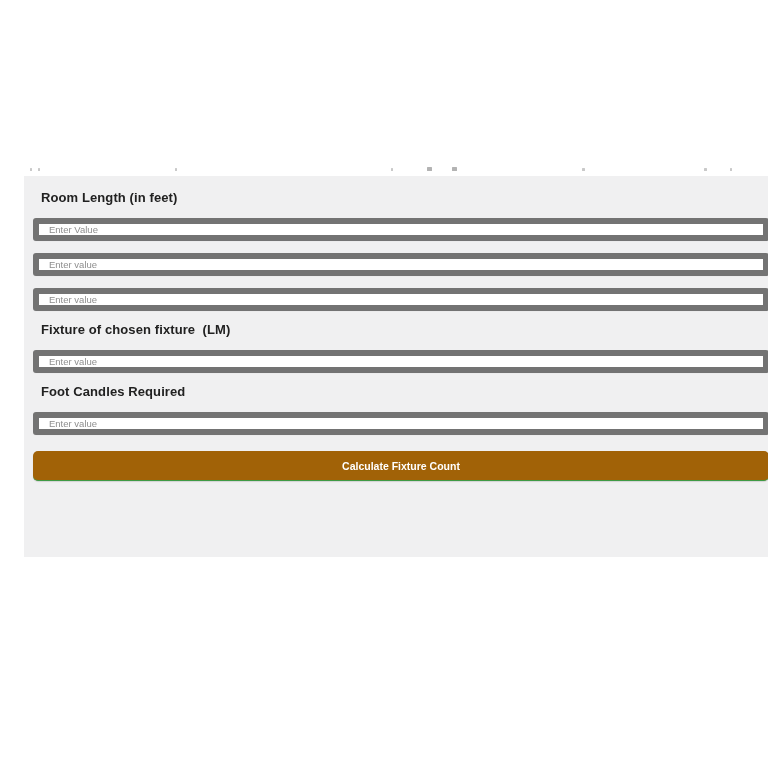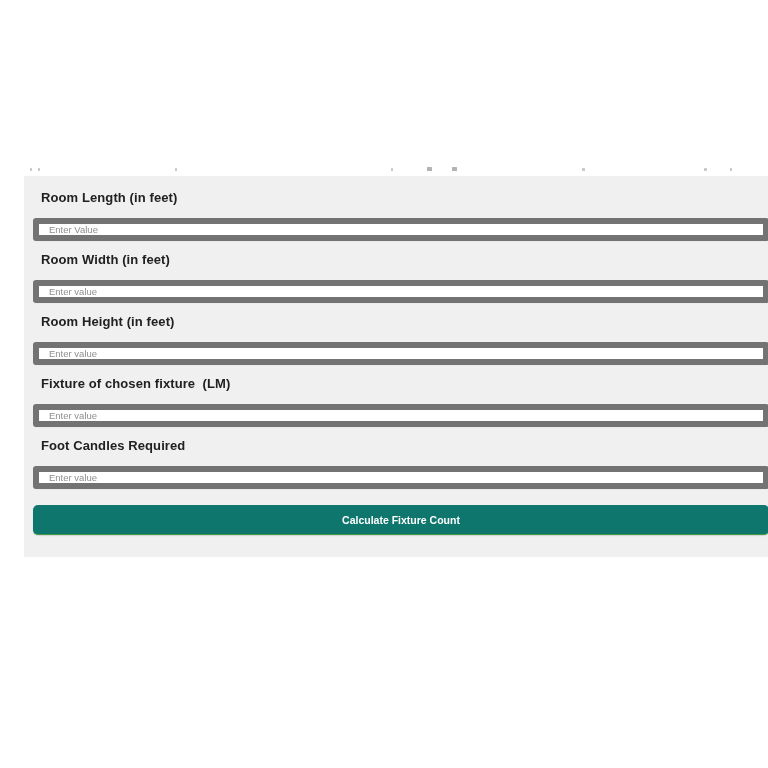--- a/index.html
+++ b/index.html
@@ -51,21 +51,21 @@
     outline: none;
     box-shadow: 0 1px 1px rgba(0,0,0,0.02);
   }
   .field-input::placeholder { color: #8e8e8e; opacity: 1; }
 
   .submit-btn {
     display: block;
     width: 100%;
     height: 30px;
     margin-top: 16px;
-    background: #0f766e;
+    background: #a16207;
     border: none;
     border-bottom: 1px solid #3f9a45;
     border-radius: 5px;
     color: #ffffff;
     font-family: "Liberation Sans", sans-serif;
     font-size: 10.5px;
     font-weight: 700;
     text-align: center;
     cursor: pointer;
     box-shadow: 0 1px 1px rgba(0,0,0,0.12);
@@ -86,24 +86,22 @@
     <span class="frag light" style="left:566px; width:3px;"></span>
     <span class="frag light" style="left:688px; width:3px;"></span>
     <span class="frag light" style="left:714px; width:2px;"></span>
   </div>
 
   <form class="panel">
 
     <div class="field-label">Room Length (in feet)</div>
     <input class="field-input" type="text" placeholder="Enter Value" style="">
 
-    <div class="field-label">Room Width (in feet)</div>
     <input class="field-input" type="text" placeholder="Enter value" style="">
 
-    <div class="field-label">Room Height (in feet)</div>
     <input class="field-input" type="text" placeholder="Enter value" style="">
 
     <div class="field-label">Fixture of chosen fixture  (LM)</div>
     <input class="field-input" type="text" placeholder="Enter value" style="">
 
     <div class="field-label">Foot Candles Required</div>
     <input class="field-input" type="text" placeholder="Enter value" style="">
 
     <button type="button" class="submit-btn">Calculate Fixture Count</button>
 

